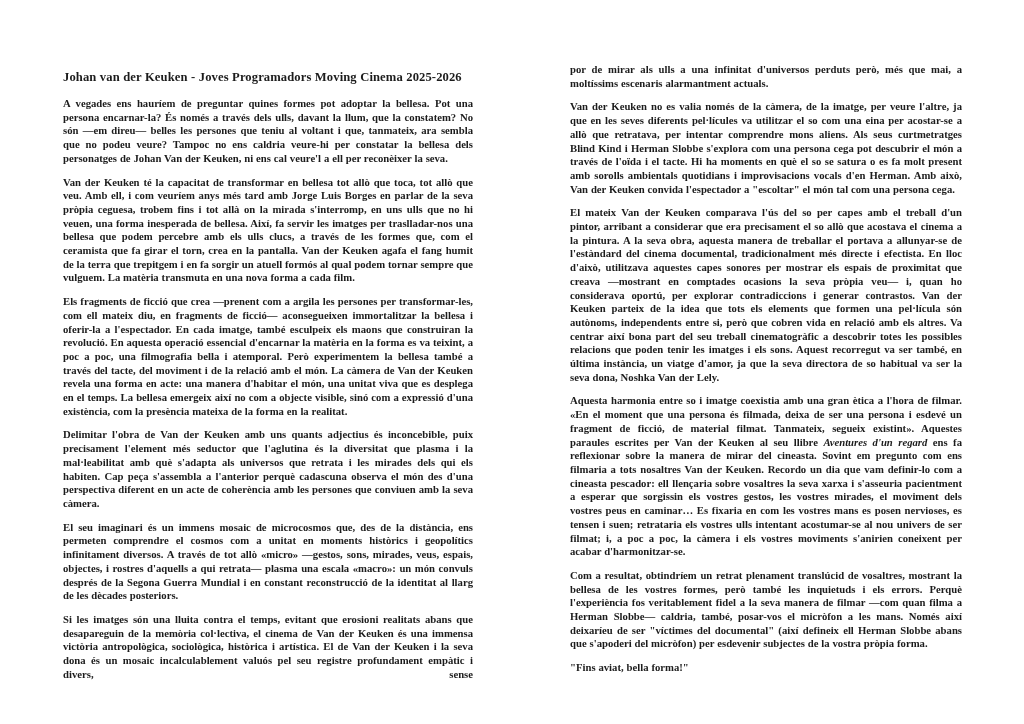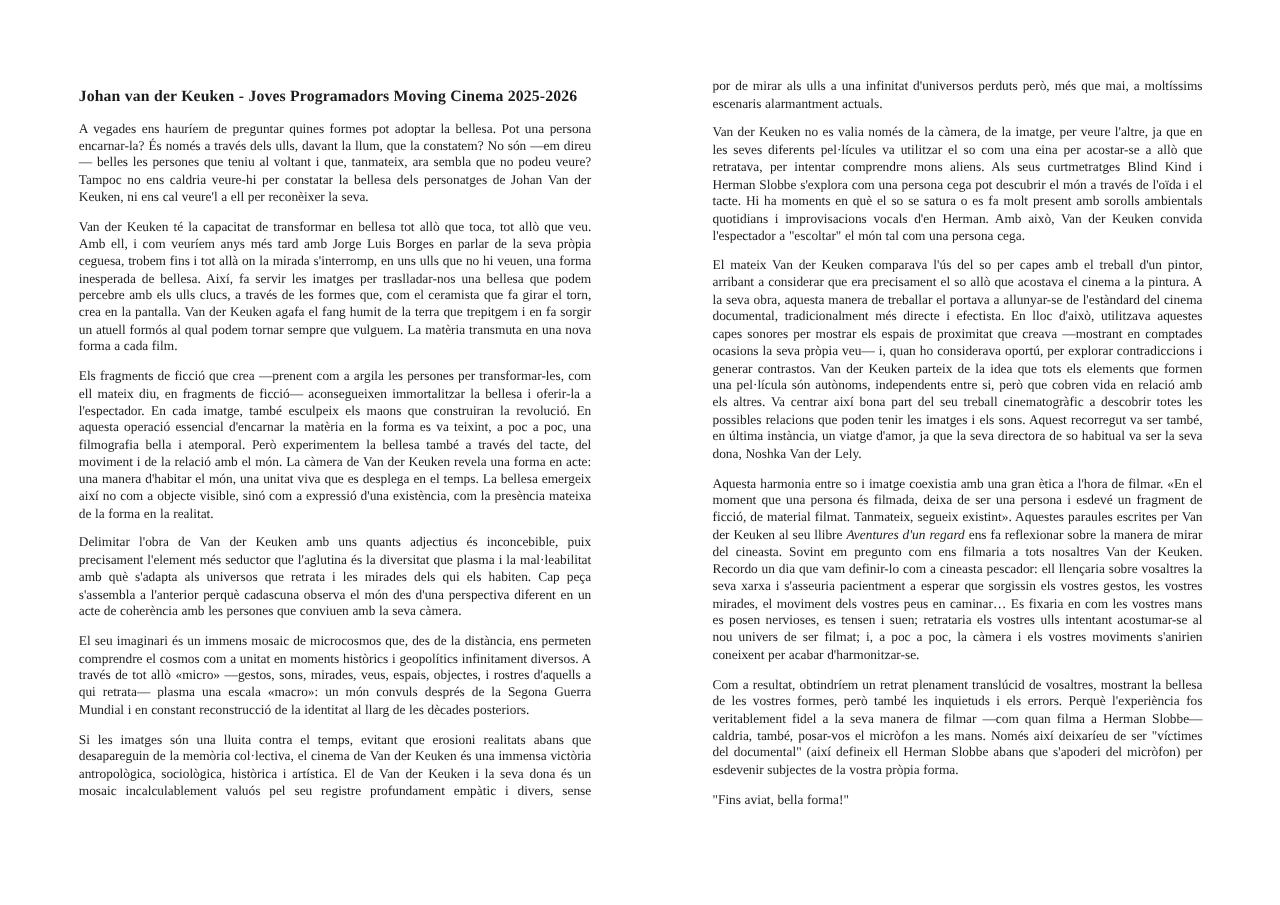--- a/index.html
+++ b/index.html
@@ -34,20 +34,21 @@
     font-size: 12.6px;
     line-height: 14px;
     font-weight: 700;
     margin: 0 0 13px 0;
     text-align: left;
     letter-spacing: 0.1px;
   }
   .col p {
     margin: 0 0 10px 0;
     padding: 0;
+    font-weight: bold;
   }
   .col p:last-child { margin-bottom: 14px; }
   p.justify-last { text-align-last: justify; }
   .italic { font-style: italic; }
 </style>
 </head>
 <body>
 
 <div class="page">
 

